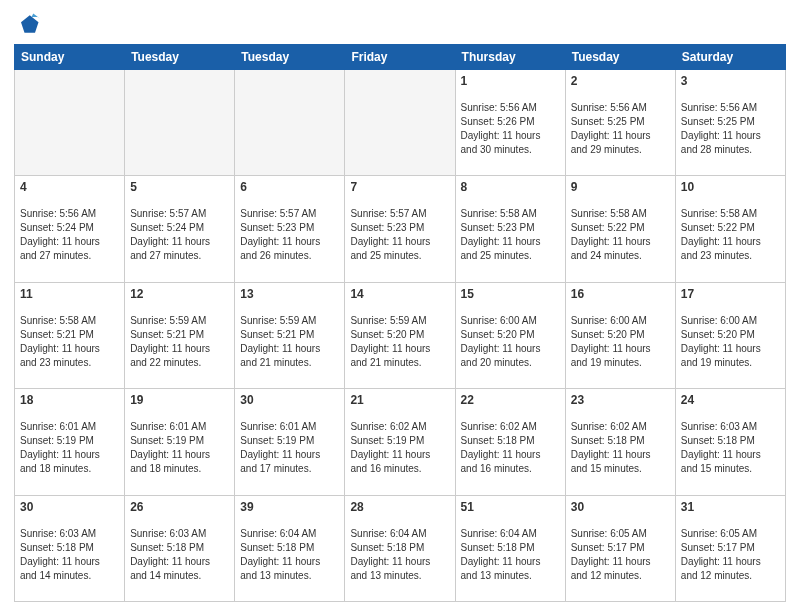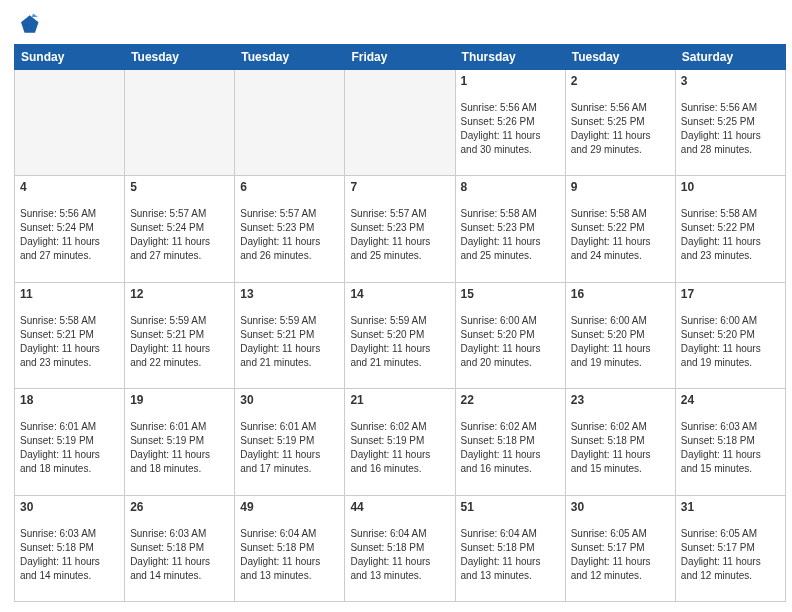--- a/index.html
+++ b/index.html
@@ -247,25 +247,25 @@
         <tr>
           <td>
             <span class="day-number">30</span>
             <div class="day-info">Sunrise: 6:03 AM<br>Sunset: 5:18 PM<br>Daylight: 11 hours and 14 minutes.</div>
           </td>
           <td>
             <span class="day-number">26</span>
             <div class="day-info">Sunrise: 6:03 AM<br>Sunset: 5:18 PM<br>Daylight: 11 hours and 14 minutes.</div>
           </td>
           <td>
-            <span class="day-number">49</span>
+            <span class="day-number">39</span>
             <div class="day-info">Sunrise: 6:04 AM<br>Sunset: 5:18 PM<br>Daylight: 11 hours and 13 minutes.</div>
           </td>
           <td>
-            <span class="day-number">44</span>
+            <span class="day-number">28</span>
             <div class="day-info">Sunrise: 6:04 AM<br>Sunset: 5:18 PM<br>Daylight: 11 hours and 13 minutes.</div>
           </td>
           <td>
             <span class="day-number">51</span>
             <div class="day-info">Sunrise: 6:04 AM<br>Sunset: 5:18 PM<br>Daylight: 11 hours and 13 minutes.</div>
           </td>
           <td>
             <span class="day-number">30</span>
             <div class="day-info">Sunrise: 6:05 AM<br>Sunset: 5:17 PM<br>Daylight: 11 hours and 12 minutes.</div>
           </td>

